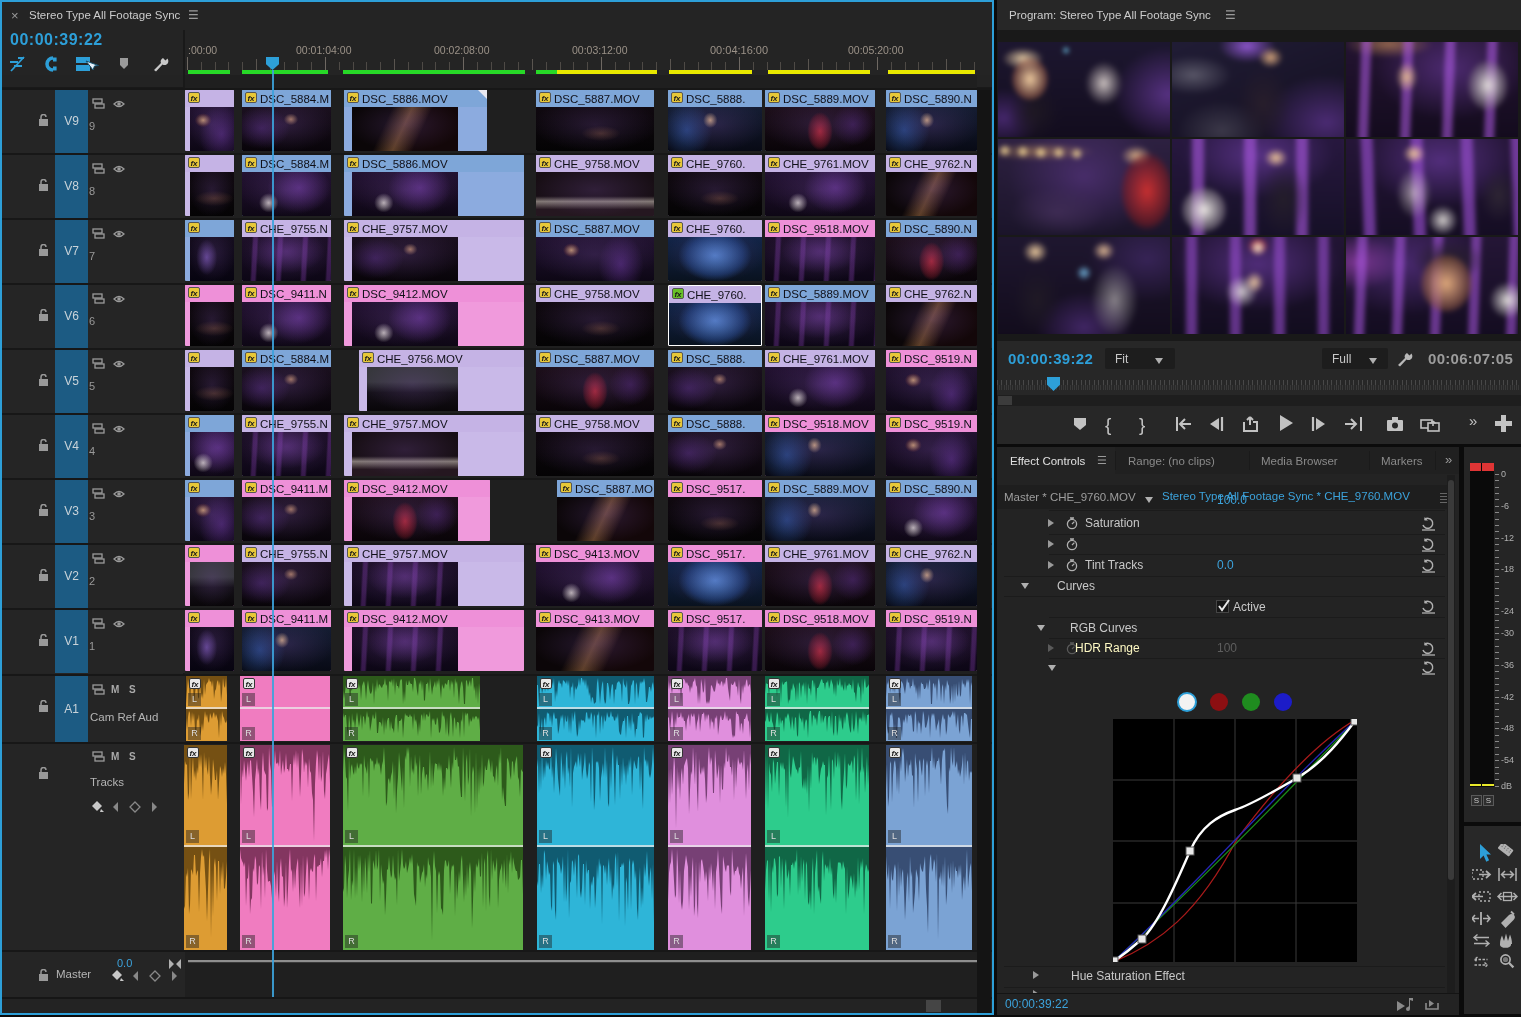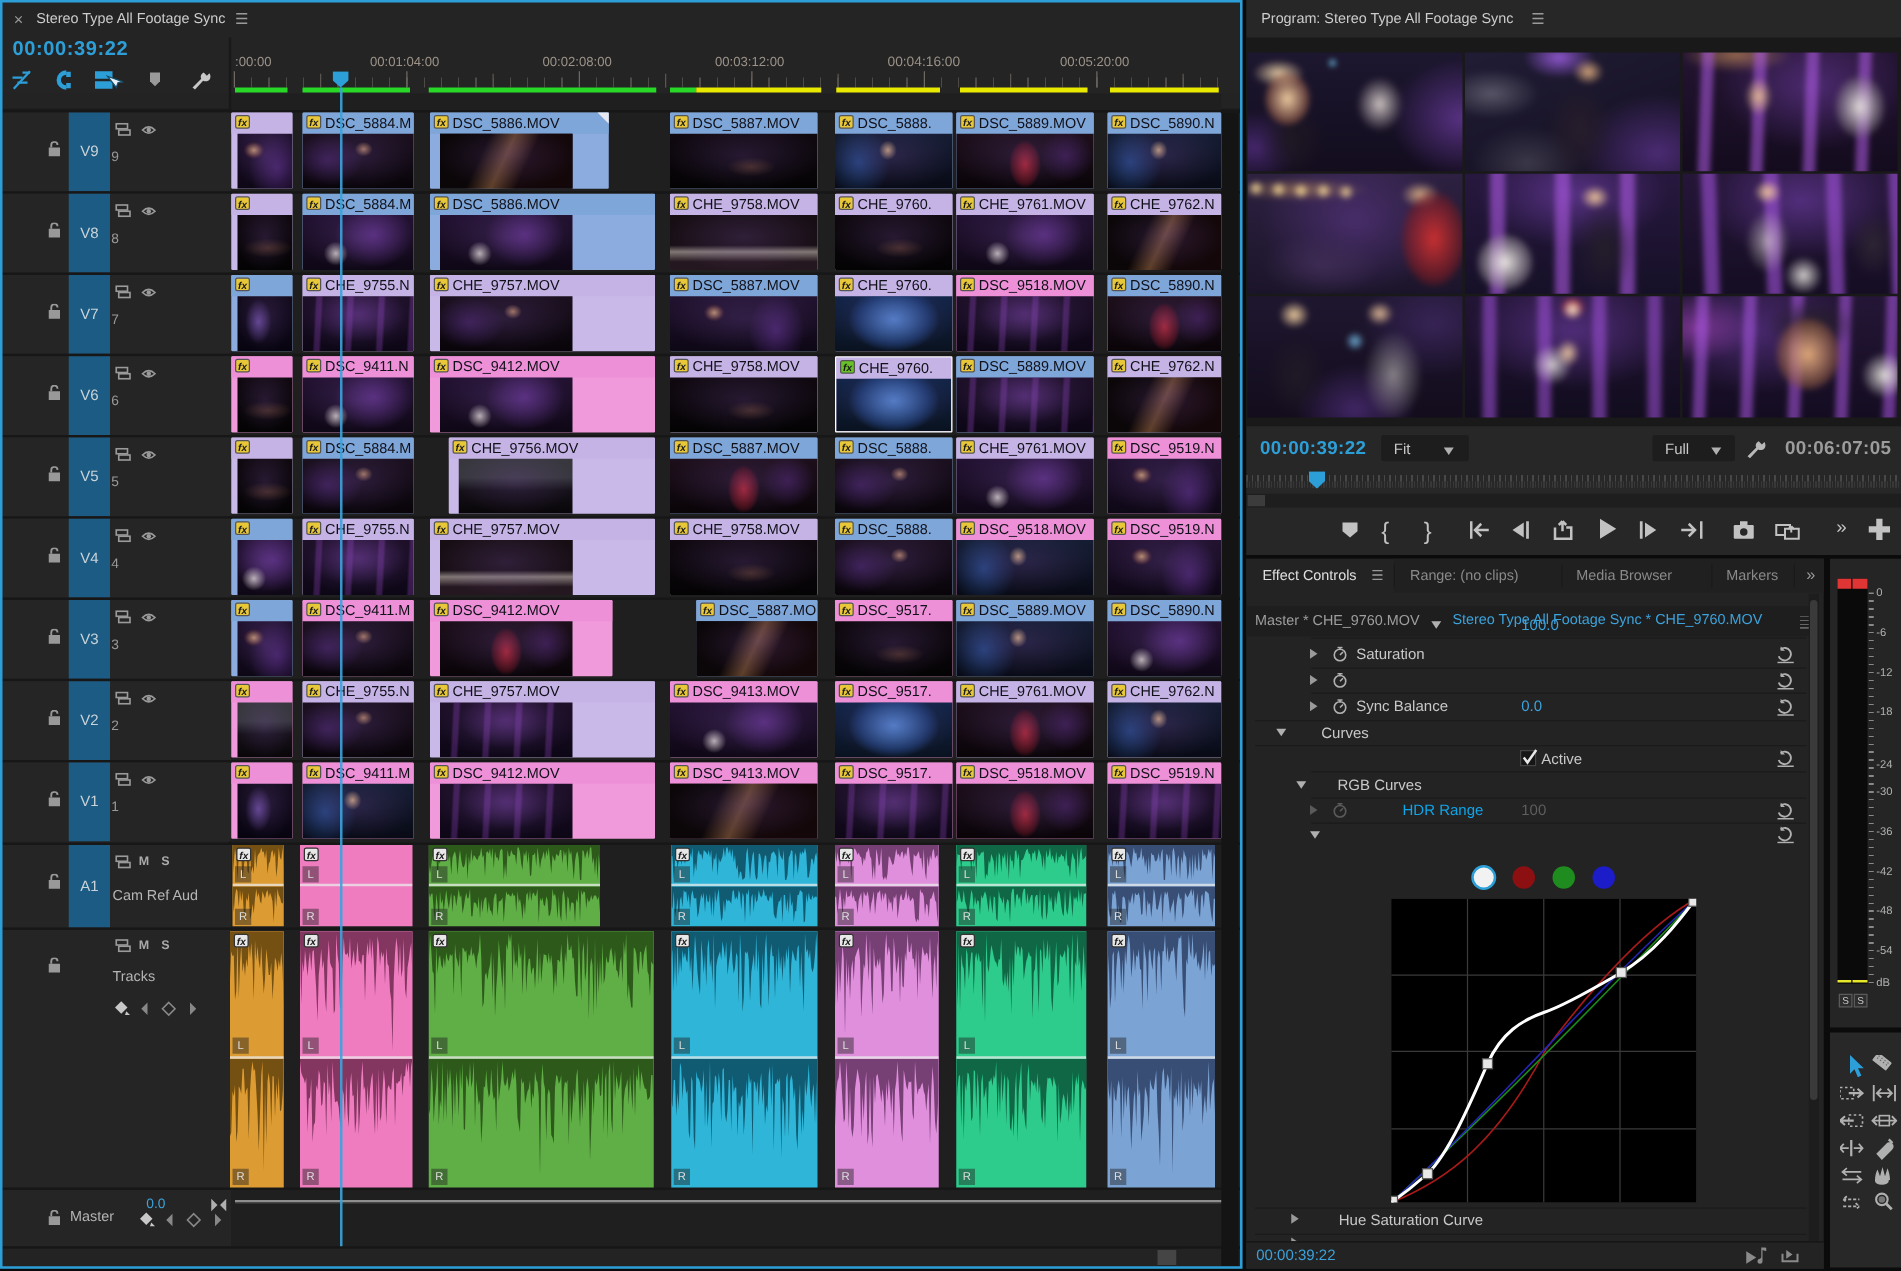--- a/index.html
+++ b/index.html
@@ -988,21 +988,21 @@
     <path d="M3.5 2.5 a5 5 0 1 1 -1.5 5.5" fill="none" stroke="#b0b0b0" stroke-width="1.5"></path>
     <path d="M3.5 0 v3.5 h3.5" fill="#b0b0b0" stroke="none"></path>
     <path d="M1 13 h13" stroke="#b0b0b0" stroke-width="1.3"></path>
   </svg>
 <div class="ab" style="left:1049px;top:554px;width:396px;height:1px;background:#1b1b1b"></div>
 <div class="ab tri-r" style="left:1048px;top:561px;border-left-color:#9a9a9a"></div>
 <svg class="ab" style="left:1066px;top:559px" width="12" height="13" viewBox="0 0 12 13">
     <circle cx="6" cy="7" r="4.6" fill="none" stroke="#b0b0b0" stroke-width="1.3"></circle>
     <path d="M4 1 h4 M6 1 v2 M6 7 l2.4-2.4" stroke="#b0b0b0" stroke-width="1.3" fill="none"></path>
   </svg>
-<div class="ab" style="left:1085px;top:558px;font-size:12px;color:#c8c8c8">Sync Balance</div>
+<div class="ab" style="left:1085px;top:558px;font-size:12px;color:#c8c8c8">Tint Tracks</div>
 <div class="ab" style="left:1217px;top:558px;font-size:12px;color:#3ca3dc">0.0</div>
 <svg class="ab" style="left:1421px;top:559px" width="15" height="14" viewBox="0 0 15 14">
     <path d="M3.5 2.5 a5 5 0 1 1 -1.5 5.5" fill="none" stroke="#b0b0b0" stroke-width="1.5"></path>
     <path d="M3.5 0 v3.5 h3.5" fill="#b0b0b0" stroke="none"></path>
     <path d="M1 13 h13" stroke="#b0b0b0" stroke-width="1.3"></path>
   </svg>
 <div class="ab" style="left:1004px;top:576px;width:441px;height:1px;background:#1b1b1b"></div>
 <div class="ab tri-d" style="left:1021px;top:583px;border-top-color:#b0b0b0"></div>
 <div class="ab" style="left:1057px;top:579px;font-size:12px;color:#c8c8c8">Curves</div>
 <div class="ab" style="left:1004px;top:596px;width:441px;height:1px;background:#1b1b1b"></div>
@@ -1018,21 +1018,21 @@
   </svg>
 <div class="ab" style="left:1049px;top:617px;width:396px;height:1px;background:#1b1b1b"></div>
 <div class="ab tri-d" style="left:1037px;top:625px;border-top-color:#b0b0b0"></div>
 <div class="ab" style="left:1070px;top:621px;font-size:12px;color:#c8c8c8">RGB Curves</div>
 <div class="ab" style="left:1049px;top:638px;width:396px;height:1px;background:#1b1b1b"></div>
 <div class="ab tri-r" style="left:1048px;top:644px;border-left-color:#5a5a5a"></div>
 <svg class="ab" style="left:1066px;top:642px" width="12" height="13" viewBox="0 0 12 13">
     <circle cx="6" cy="7" r="4.6" fill="none" stroke="#5a5a5a" stroke-width="1.3"></circle>
     <path d="M4 1 h4 M6 1 v2 M6 7 l2.4-2.4" stroke="#5a5a5a" stroke-width="1.3" fill="none"></path>
   </svg>
-<div class="ab" style="left:1122px;top:641px;font-size:12px;color:#0ea5e9">HDR Range</div>
+<div class="ab" style="left:1075px;top:641px;font-size:12px;color:#fef9c3">HDR Range</div>
 <div class="ab" style="left:1217px;top:641px;font-size:12px;color:#5e5e5e">100</div>
 <svg class="ab" style="left:1421px;top:642px" width="15" height="14" viewBox="0 0 15 14">
     <path d="M3.5 2.5 a5 5 0 1 1 -1.5 5.5" fill="none" stroke="#b0b0b0" stroke-width="1.5"></path>
     <path d="M3.5 0 v3.5 h3.5" fill="#b0b0b0" stroke="none"></path>
     <path d="M1 13 h13" stroke="#b0b0b0" stroke-width="1.3"></path>
   </svg>
 <div class="ab" style="left:1049px;top:658px;width:396px;height:1px;background:#1b1b1b"></div>
 <div class="ab tri-d" style="left:1048px;top:665px;border-top-color:#b0b0b0"></div>
 <svg class="ab" style="left:1421px;top:661px" width="15" height="14" viewBox="0 0 15 14">
     <path d="M3.5 2.5 a5 5 0 1 1 -1.5 5.5" fill="none" stroke="#b0b0b0" stroke-width="1.5"></path>
@@ -1060,21 +1060,21 @@
 <g fill="#e8e8e8" stroke="#555" stroke-width="1">
 <rect x="-3" y="238" width="8" height="8"></rect>
       <rect x="25" y="216" width="8" height="8"></rect>
       <rect x="73" y="128" width="8" height="8"></rect>
       <rect x="180" y="55" width="8" height="8"></rect>
       <rect x="238" y="-2" width="8" height="8"></rect>
 </g>
   </svg>
 <div class="ab" style="left:1004px;top:966px;width:441px;height:1px;background:#1b1b1b"></div>
 <div class="ab tri-r" style="left:1033px;top:971px;border-left-color:#9a9a9a"></div>
-<div class="ab" style="left:1071px;top:969px;font-size:12px;color:#c8c8c8">Hue Saturation Curve</div>
+<div class="ab" style="left:1071px;top:969px;font-size:12px;color:#c8c8c8">Hue Saturation Effect</div>
 <div class="ab" style="left:1004px;top:987px;width:441px;height:1px;background:#1b1b1b"></div>
 <div class="ab tri-r" style="left:1033px;top:990px;border-left-color:#9a9a9a"></div>
 <div class="ab" style="left:1447px;top:475px;width:8px;height:518px;background:#1d1d1d"></div>
 <div class="ab" style="left:1448px;top:480px;width:6px;height:400px;background:#3a3a3a;border-radius:3px"></div>
 <div class="ab" style="left:997px;top:993px;width:462px;height:22px;background:#232323;border-top:1px solid #141414"></div>
 <div class="ab" style="left:1005px;top:997px;font-size:12px;color:#3ca3dc">00:00:39:22</div>
 <svg class="ab" style="left:1396px;top:998px" width="48" height="14" viewBox="0 0 48 14">
     <g fill="#8a8a8a">
       <path d="M1 3 l8 5 l-8 5 z"></path>
       <path d="M12 11 a2 2 0 1 0 2 2 l0 -9 l3 1 l0 -3 l-4 -1 l0 9" transform="translate(0,-2)"></path>

